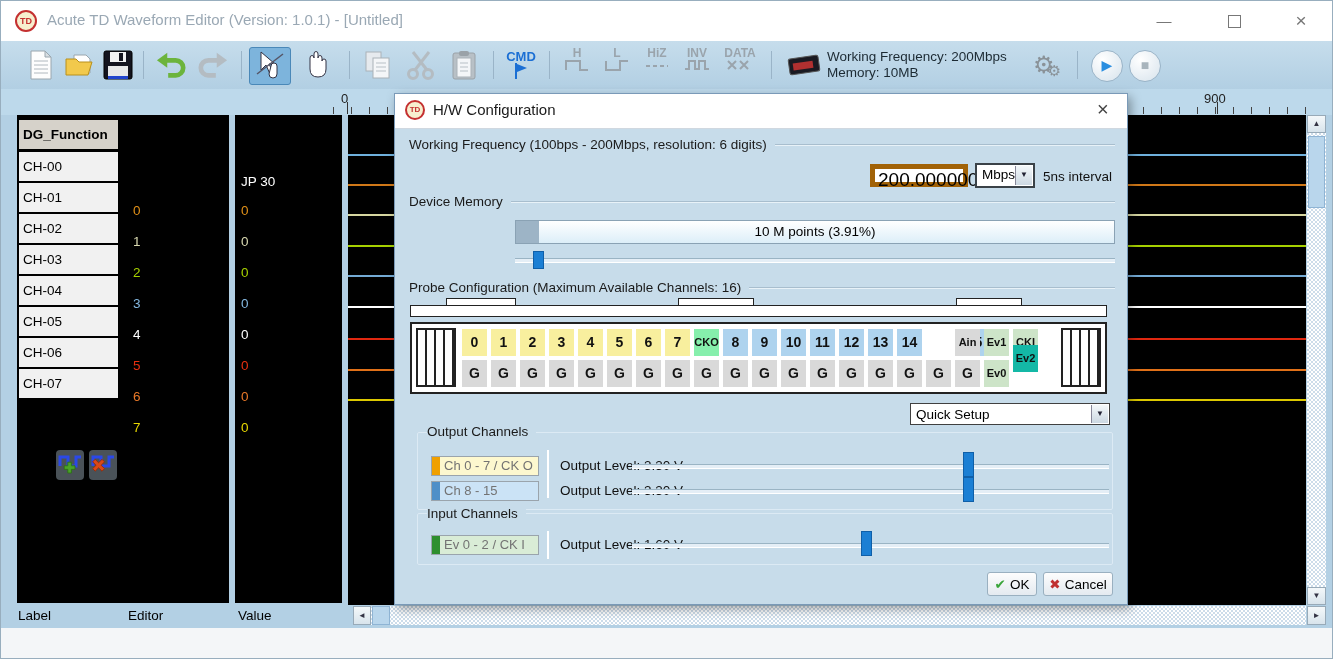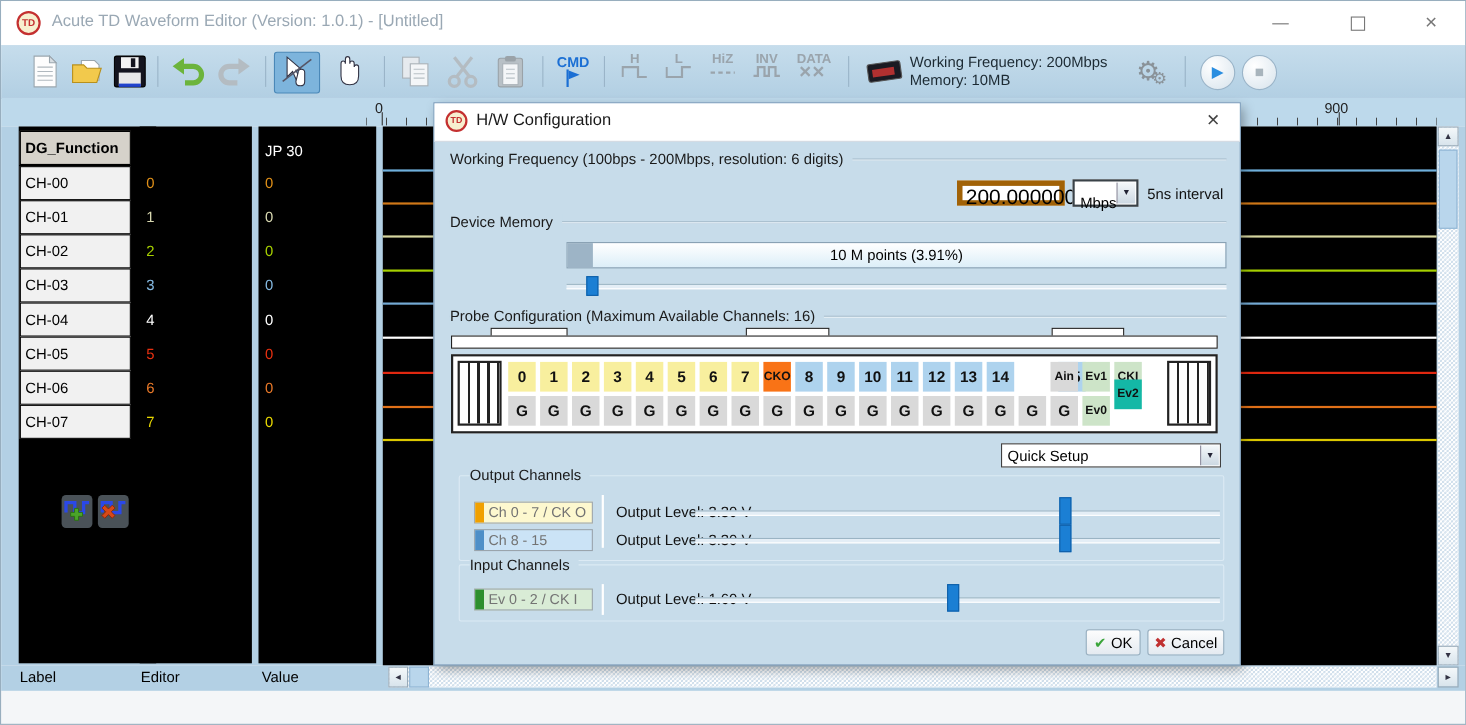--- a/index.html
+++ b/index.html
@@ -21,40 +21,40 @@
   
   .ruler{position:absolute;left:0;top:88px;width:100%;height:26px;background:#bdd9eb;}
   .rlabel{position:absolute;top:2px;font-size:13px;color:#222;}
   .ticks{position:absolute;left:332px;top:18px;width:973px;height:7px;background:repeating-linear-gradient(to right,#444 0 1px,transparent 1px 18px);}
   .majortick{position:absolute;top:13px;width:1px;height:12px;background:#333;}
   
   .mainbg{position:absolute;left:0;top:114px;width:100%;height:490px;background:#b3d0e4;}
   .blackcol{position:absolute;top:114px;height:488px;background:#000;}
   .cell{position:absolute;left:1px;width:101px;height:31px;background:#f1f1f1;border:1px solid #000;box-sizing:border-box;line-height:29px;padding-left:4px;font-size:13.5px;color:#000;}
   .hcell{background:#d6d2ca;font-weight:bold;border:1px solid #000;}
-  .num{position:absolute;left:6px;height:31px;line-height:31px;font-size:13.5px;}
+  .num{position:absolute;left:6px;height:31px;line-height:31px;font-size:13.5px;margin-top:44px;}
   .trace{position:absolute;left:0;right:0;height:2px;}
   .wavebtn{position:absolute;top:449px;width:28px;height:30px;background:#4a5258;border-radius:4px;}
   
   .checker{background-color:#fff;background-image:linear-gradient(45deg,#ccdcea 25%,transparent 25%,transparent 75%,#ccdcea 75%),linear-gradient(45deg,#ccdcea 25%,transparent 25%,transparent 75%,#ccdcea 75%);background-position:0 0,2px 2px;background-size:4px 4px;}
   .sbtn{position:absolute;width:18px;height:18px;background:linear-gradient(#f4f8fa,#d8e4ec);border:1px solid #98aab8;box-sizing:border-box;text-align:center;font-size:8px;color:#334;line-height:16px;}
   .sthumb{position:absolute;background:#b9d6ec;border:1px solid #8fb4d4;box-sizing:border-box;}
   
   .footerbar{position:absolute;left:0;top:604px;width:100%;height:23px;background:#b3d0e4;}
   .fcol{position:absolute;top:3px;font-size:13.5px;color:#000;}
   .statusbar{position:absolute;left:0;top:627px;width:100%;height:26px;background:#dbe7db;border-top:1px solid #a8bca8;}
   .pill{position:absolute;top:3px;height:21px;border:1px solid #8898 88;border:1px solid #889888;border-radius:10px;background:#dde7e3;font-size:13.5px;line-height:21px;text-align:center;color:#000;}
   
   .dialog{position:absolute;left:393px;top:92px;width:734px;height:512px;border:1px solid #7a9ab8;box-sizing:border-box;background:#c7dcea;box-shadow:3px 4px 10px rgba(0,0,0,.35);z-index:20;}
   .dtitle{position:absolute;left:0;top:0;width:100%;height:34px;background:#fff;border-bottom:1px solid #d0d8e0;}
   .grouplabel{position:absolute;font-size:13.5px;color:#1a1a1a;background:#c7dcea;padding-right:8px;z-index:2;}
   .groupline{position:absolute;height:1px;background:#a8bece;border-bottom:1px solid #e8f2f8;}
   .inputbox{position:absolute;background:#fff;border:5px solid #a16207;box-sizing:border-box;font-size:19px;padding-left:3px;color:#000000;}
   .combo{position:absolute;background:#fff;border:2px solid #3a4248;box-sizing:border-box;font-size:13.5px;color:#000;}
-  .combo .txt{position:absolute;left:5px;top:12px;}
+  .combo .txt{position:absolute;left:5px;top:2px;}
   .combo .arrow{position:absolute;right:1px;top:1px;bottom:1px;width:16px;background:linear-gradient(#f4f8fa,#ccd8e2);border-left:1px solid #889;text-align:center;font-size:8px;line-height:18px;color:#223;}
   .pb{position:absolute;border:1px solid #8aa2b4;background:linear-gradient(#ffffff,#dceef8);box-sizing:border-box;}
   .pb-fill{position:absolute;left:0;top:0;bottom:0;background:#9db4c6;}
   .pb-text{position:absolute;width:100%;text-align:center;font-size:13.5px;line-height:22px;color:#000;}
   .sl-track{position:absolute;height:3px;background:#e4eef6;border-top:1px solid #9ab4c4;border-bottom:1px solid #fff;}
   .sl-handle{position:absolute;width:11px;background:#1b7fd4;border:1px solid #0f5fa8;box-sizing:border-box;}
   .slider{position:absolute;}
   .connector{position:absolute;left:15px;top:204px;width:697px;height:97px;}
   .cpart{position:absolute;background:#fff;border:1px solid #222;box-sizing:border-box;}
   .pins{position:absolute;width:40px;height:59px;top:30px;border:2px solid #222;box-sizing:border-box;background:repeating-linear-gradient(90deg,#fff 0 7px,#222 7px 9px);}
@@ -347,21 +347,21 @@
       <div class="pins" style="left:6px;"></div>
       <div class="pins" style="left:651px;"></div>
     <div class="pcell" style="left: 52px; top: 31px; background: rgb(248, 239, 158);">0</div>
         <div class="pcell" style="left: 81px; top: 31px; background: rgb(248, 239, 158);">1</div>
         <div class="pcell" style="left: 110px; top: 31px; background: rgb(248, 239, 158);">2</div>
         <div class="pcell" style="left: 139px; top: 31px; background: rgb(248, 239, 158);">3</div>
         <div class="pcell" style="left: 168px; top: 31px; background: rgb(248, 239, 158);">4</div>
         <div class="pcell" style="left: 197px; top: 31px; background: rgb(248, 239, 158);">5</div>
         <div class="pcell" style="left: 226px; top: 31px; background: rgb(248, 239, 158);">6</div>
         <div class="pcell" style="left: 255px; top: 31px; background: rgb(248, 239, 158);">7</div>
-        <div class="pcell" style="left: 284px; top: 31px; background: #f97316; font-size: 11px;">CKO</div>
+        <div class="pcell" style="left: 284px; top: 31px; background: #86efac; font-size: 11px;">CKO</div>
         <div class="pcell" style="left: 313px; top: 31px; background: rgb(174, 211, 238);">8</div>
         <div class="pcell" style="left: 342px; top: 31px; background: rgb(174, 211, 238);">9</div>
         <div class="pcell" style="left: 371px; top: 31px; background: rgb(174, 211, 238);">10</div>
         <div class="pcell" style="left: 400px; top: 31px; background: rgb(174, 211, 238);">11</div>
         <div class="pcell" style="left: 429px; top: 31px; background: rgb(174, 211, 238);">12</div>
         <div class="pcell" style="left: 458px; top: 31px; background: rgb(174, 211, 238);">13</div>
         <div class="pcell" style="left: 487px; top: 31px; background: rgb(174, 211, 238);">14</div>
         <div class="pcell" style="left: 516px; top: 31px; background: rgb(174, 211, 238); margin-left: 36px;">15</div>
         <div class="pcell" style="left: 545px; top: 31px; background: rgb(217, 217, 217); font-size: 11px;">Ain</div>
         <div class="pcell" style="left: 574px; top: 31px; background: rgb(205, 228, 200); font-size: 11px;">Ev1</div>

